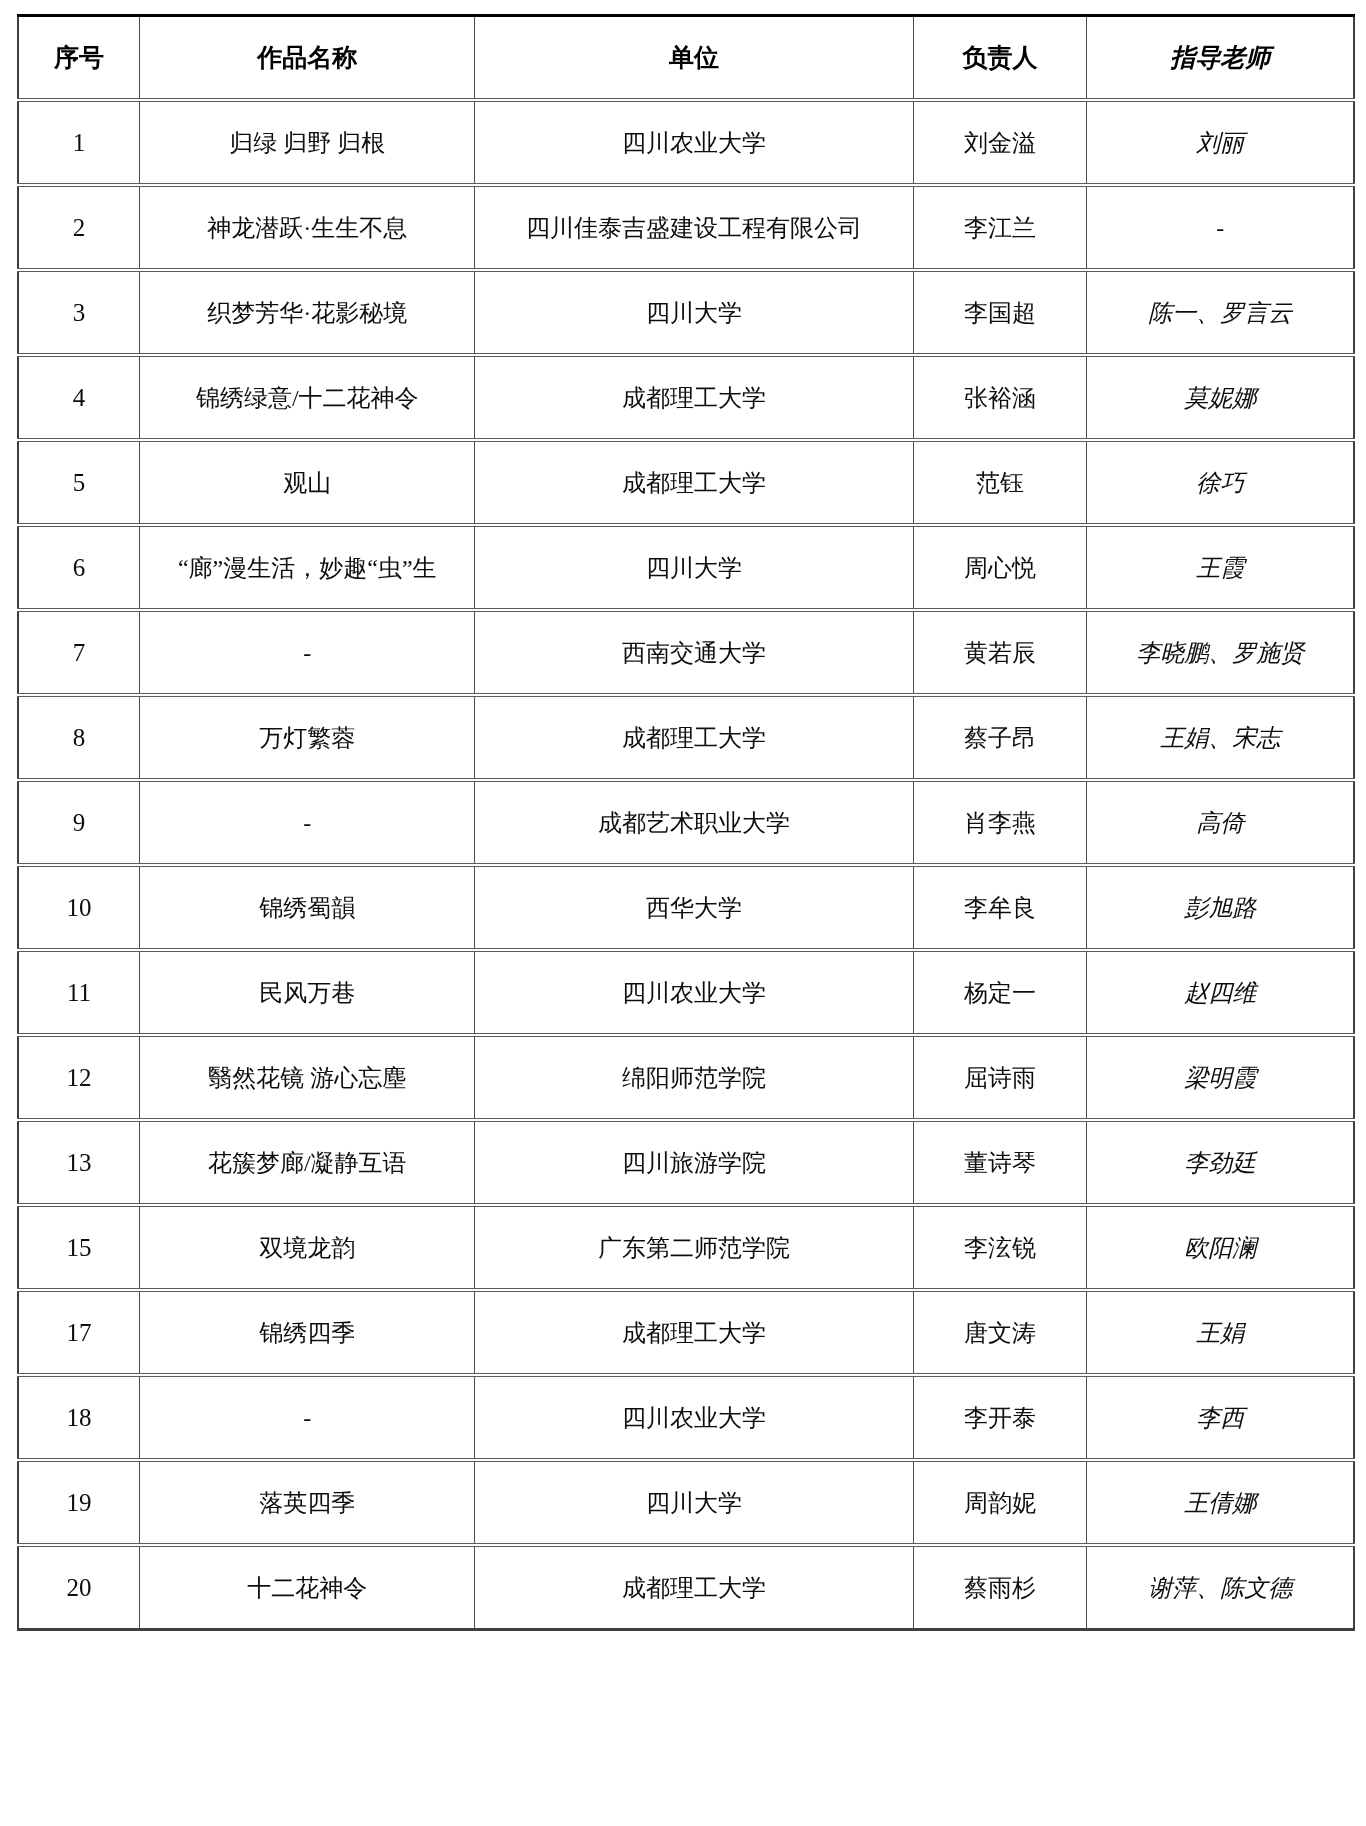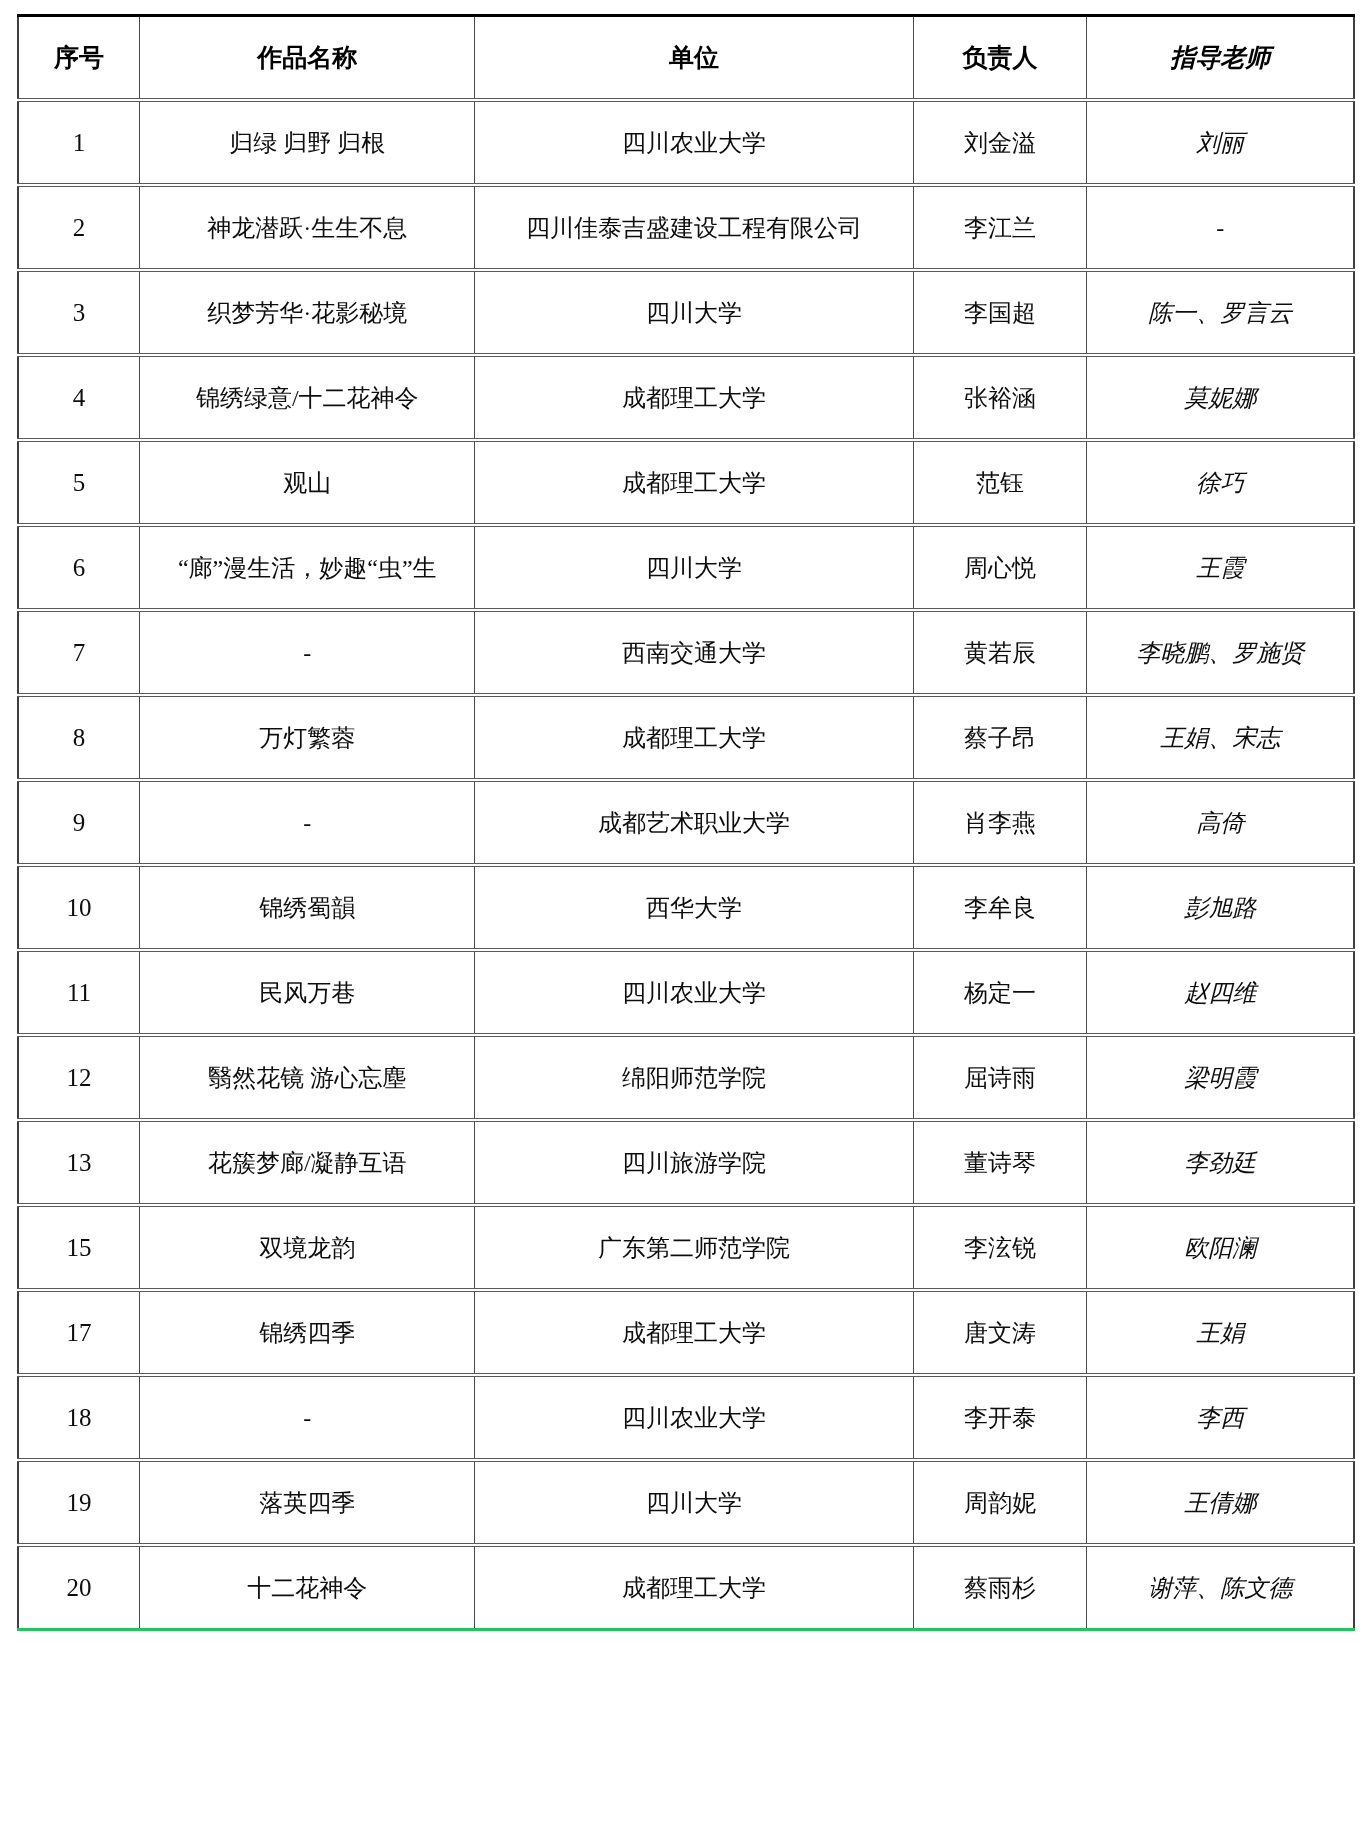--- a/index.html
+++ b/index.html
@@ -38,21 +38,21 @@
     line-height: 1.25;
     overflow: hidden;
   }
   .doc-table th {
     font-weight: bold;
     font-size: 25px;
     color: #000000;
   }
   
   .doc-table thead th { border-top: 3px solid #000000; }
-  .doc-table tbody tr:last-child td { border-bottom: 3px solid #22c55e; }
+  .doc-table tbody tr:last-child td { border-bottom: 3px solid #404040; }
   .doc-table th:first-child,
   .doc-table td:first-child { border-left: 2px solid #3f3f3f; }
   .doc-table th:last-child,
   .doc-table td:last-child { border-right: 2px solid #3f3f3f; font-style: italic; }
 
   col.c-index   { width: 9.1%; }
   col.c-title   { width: 25.1%; }
   col.c-unit    { width: 32.8%; }
   col.c-leader  { width: 13.0%; }
   col.c-teacher { width: 20.0%; }

